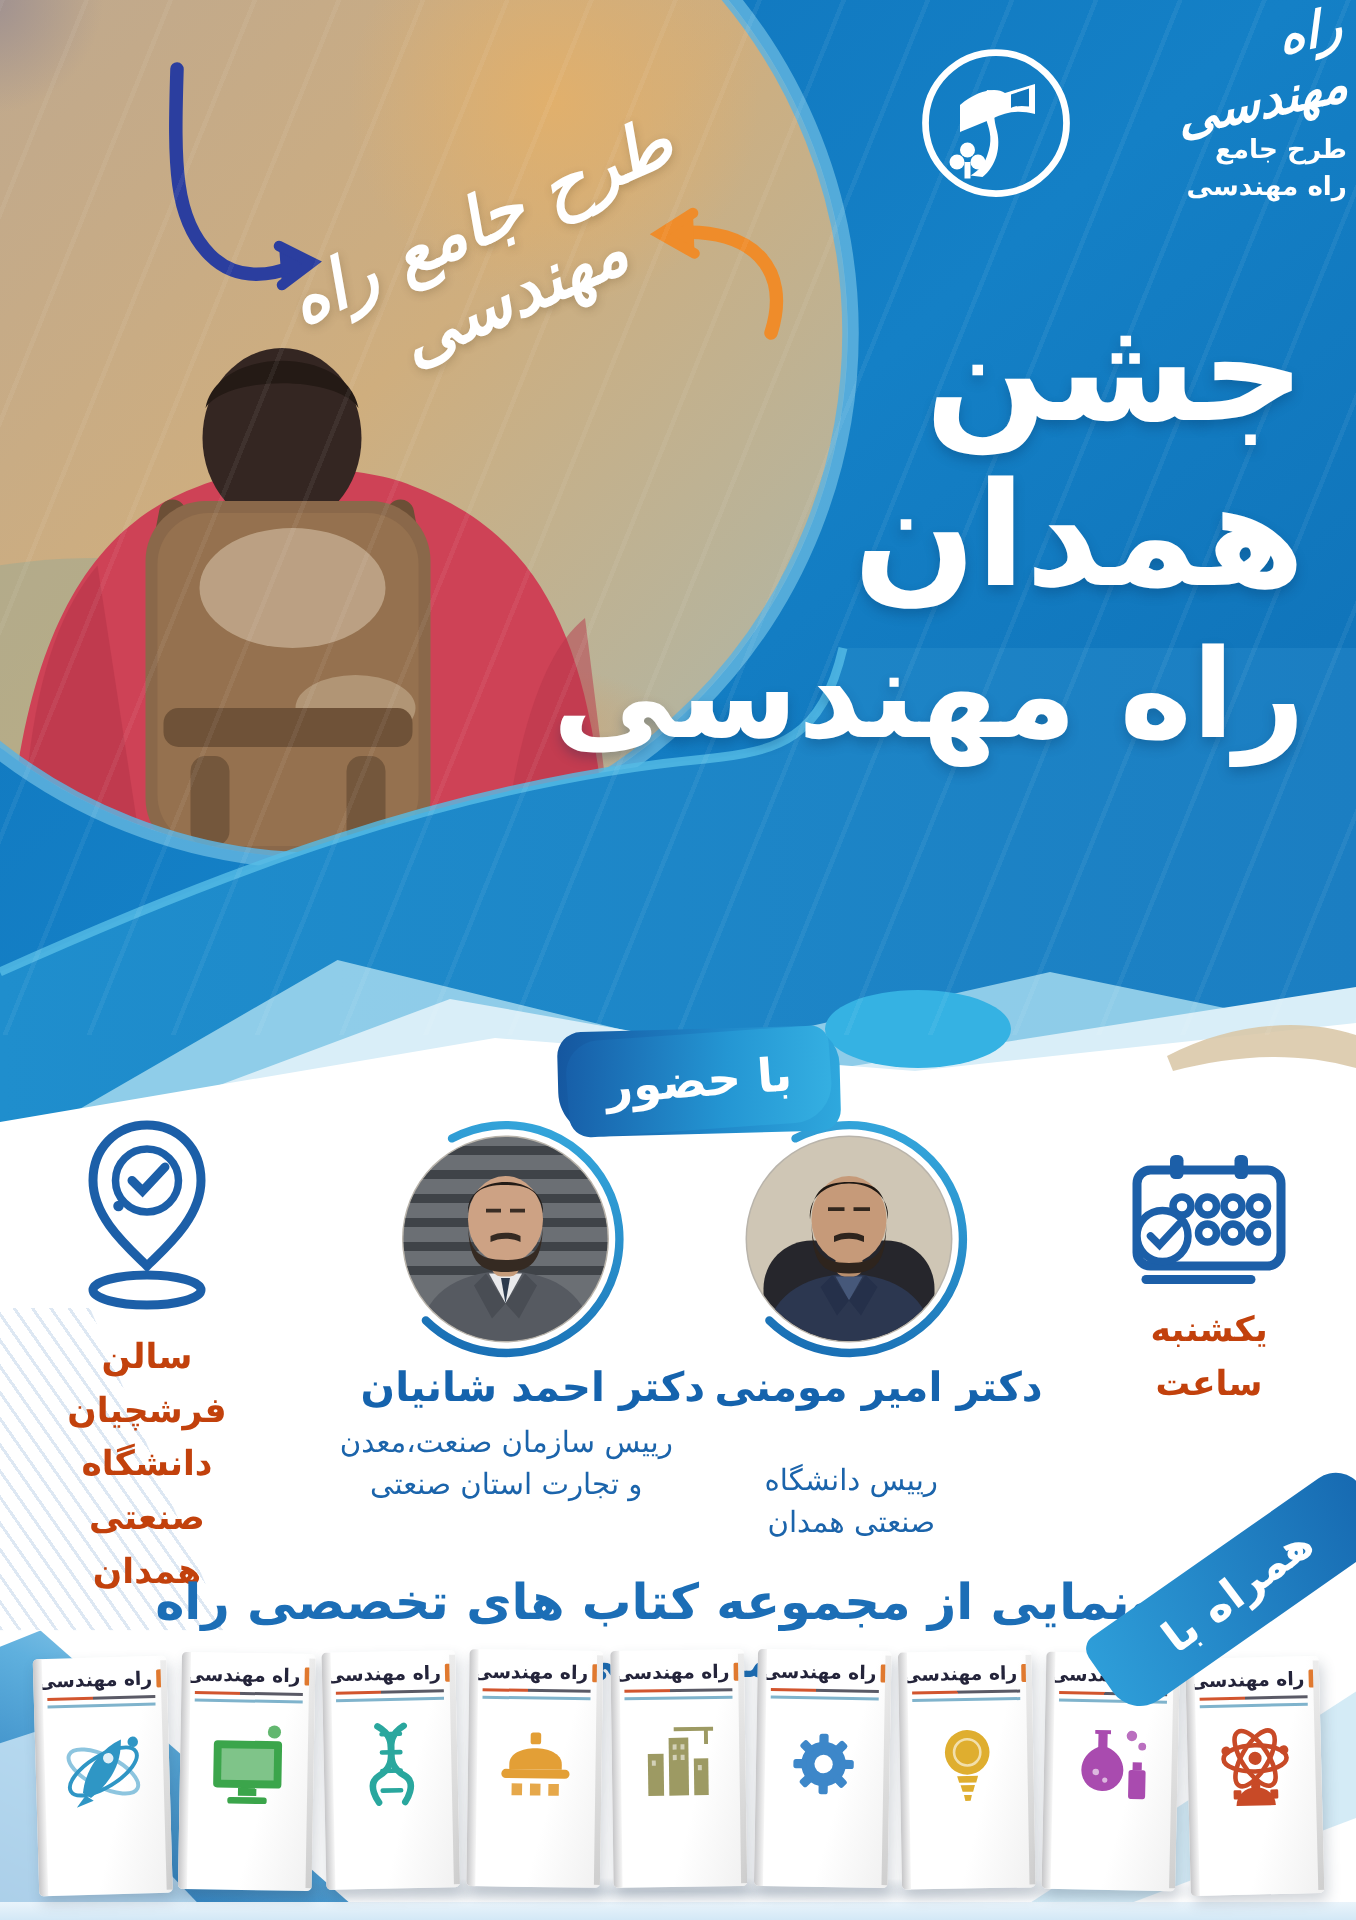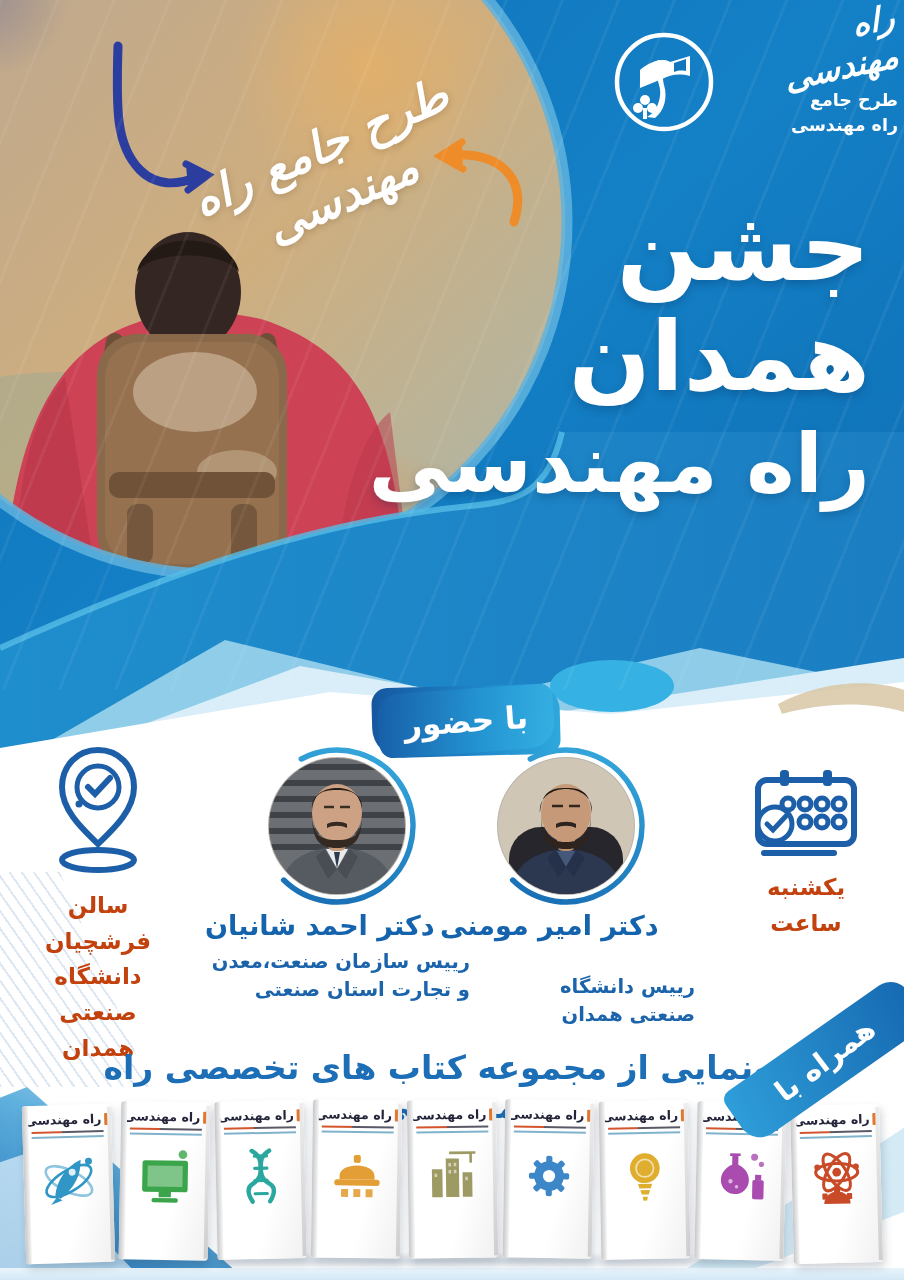--- a/index.html
+++ b/index.html
@@ -64,24 +64,24 @@
   .side-col{position:absolute;z-index:5;width:152px;text-align:center;}
   .side-col .lines{margin-top:8px;color:#c2410c;font-size:23px;font-weight:bold;
     line-height:1.55;direction:rtl;}
   .venue{left:22px;top:744px;}
   .schedule{right:22px;top:766px;}
 
   
   .speaker-photo{position:absolute;width:148px;height:148px;z-index:5;}
   .speaker-photo .ring{position:absolute;inset:-7px;}
   .speaker-photo .photo{position:absolute;inset:5px;border-radius:50%;overflow:hidden;background:#b9b4ab;}
-  .sp-name{position:absolute;z-index:5;text-align:left;color:#1563ad;font-size:27px;
+  .sp-name{position:absolute;z-index:5;text-align:right;color:#1563ad;font-size:27px;
     font-weight:900;direction:rtl;}
-  .sp-role{position:absolute;z-index:5;color:#1b64ab;font-size:19.5px;
-    font-weight:bold;line-height:1.45;direction:rtl;}
+  .sp-role{position:absolute;z-index:5;text-align:center;color:#1b64ab;font-size:19.5px;
+    font-weight:normal;line-height:1.45;direction:rtl;}
 
   
   .pinstripes{position:absolute;left:0;top:872px;width:150px;height:215px;z-index:2;opacity:.45;
     background:repeating-linear-gradient(55deg, rgba(60,120,185,.38) 0 2px, transparent 2px 10px);
     clip-path:polygon(0 0,40% 0,100% 100%,0 100%);}
   .bl-swoosh{position:absolute;left:0;top:1012px;width:300px;height:268px;z-index:2;
     background:linear-gradient(25deg,#1b6cb1 0%,#5fb0de 45%,#d7ebf7 82%);
     clip-path:polygon(0 32%,9% 28%,82% 100%,0 100%);}
   .bl-swoosh2{position:absolute;left:0;top:1090px;width:230px;height:190px;z-index:2;
     background:#cfe7f6;clip-path:polygon(0 38%,10% 34%,62% 100%,0 100%);opacity:.8;}

